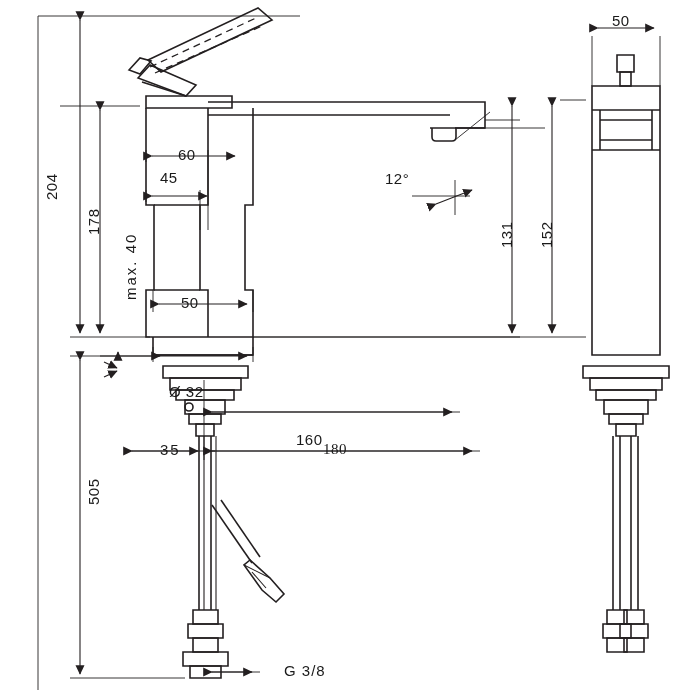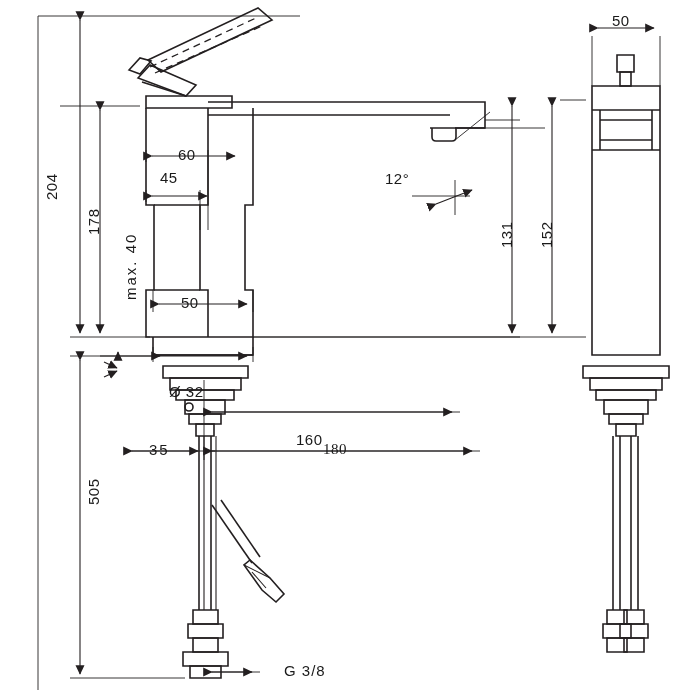--- a/index.html
+++ b/index.html
@@ -187,17 +187,17 @@
   <div class="dim-text" style="left:178px; top:146px;">60</div>
   <div class="dim-text" style="left:160px; top:169px;">45</div>
   <div class="dim-text" style="left:181px; top:294px;">50</div>
   <div class="dim-text" style="left:385px; top:170px;">12°</div>
   <div class="dim-text rot" style="left:498px; top:248px;">131</div>
   <div class="dim-text rot" style="left:538px; top:248px;">152</div>
   <div class="dim-text" style="left:612px; top:12px;">50</div>
   <div class="dim-text" style="left:169px; top:346px;margin-top:37px;">Ø 32</div>
   <div class="dim-text" style="left:296px; top:402px;margin-top:29px;">160</div>
   <div class="dim-text" style="left:323px; top:441px;font-family:Liberation Serif, serif;">180</div>
-  <div class="dim-text" style="left:149px; top:441px; letter-spacing:2px;">35</div>
+  <div class="dim-text" style="left:160px; top:441px; letter-spacing:2px;">35</div>
   <div class="dim-text rot" style="left:85px; top:505px;">505</div>
   <div class="dim-text" style="left:252px; top:662px; letter-spacing:1px;margin-left:32px;">G 3/8</div>
 
 </div>
 
 </body></html>

